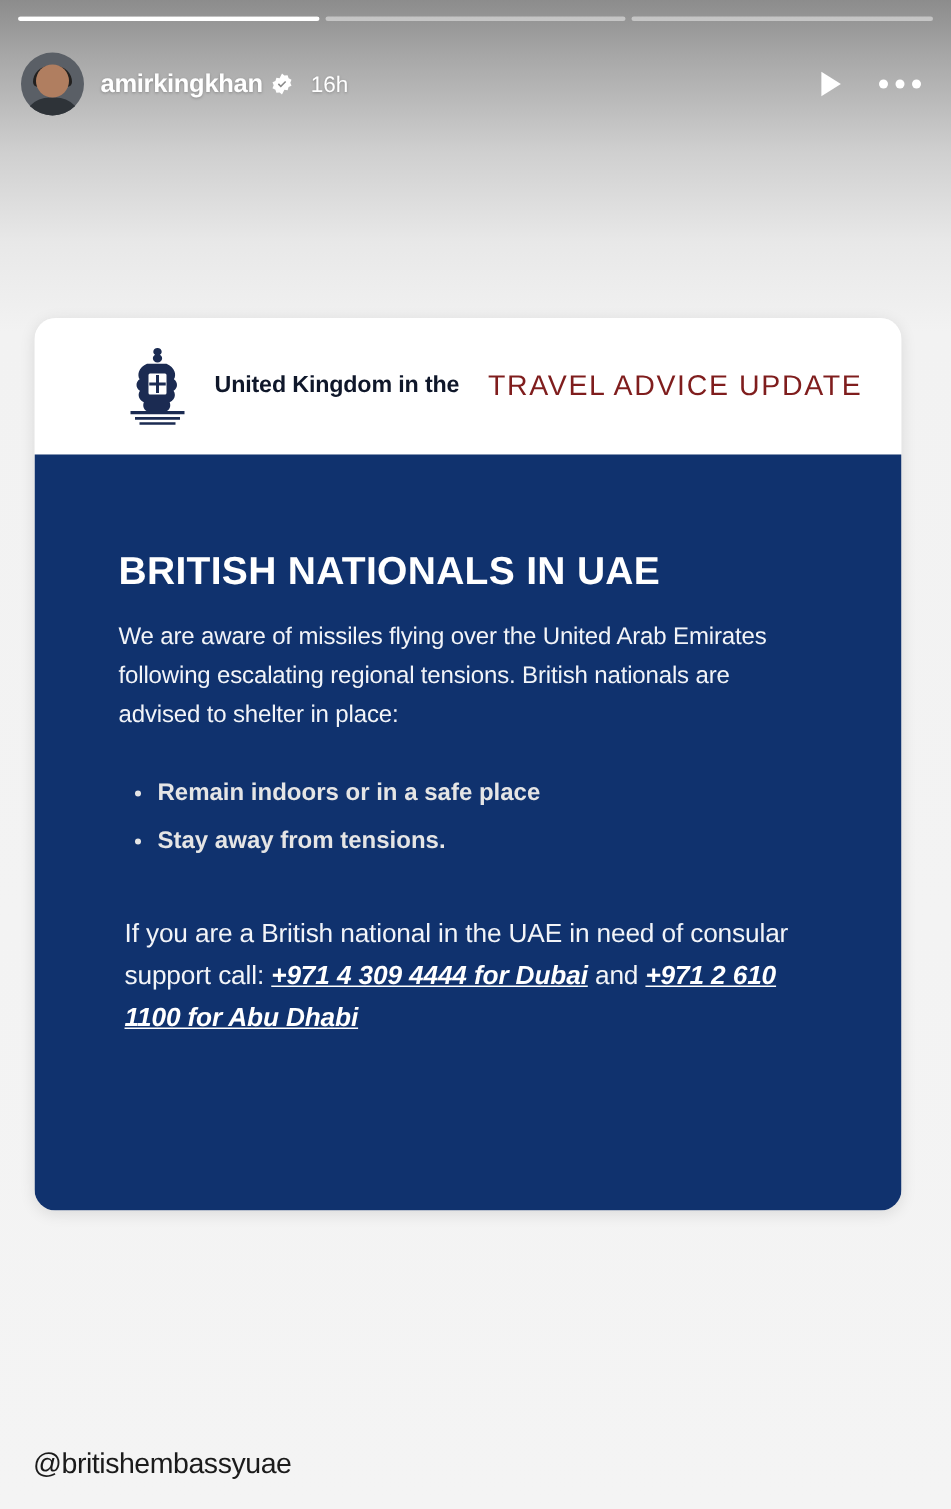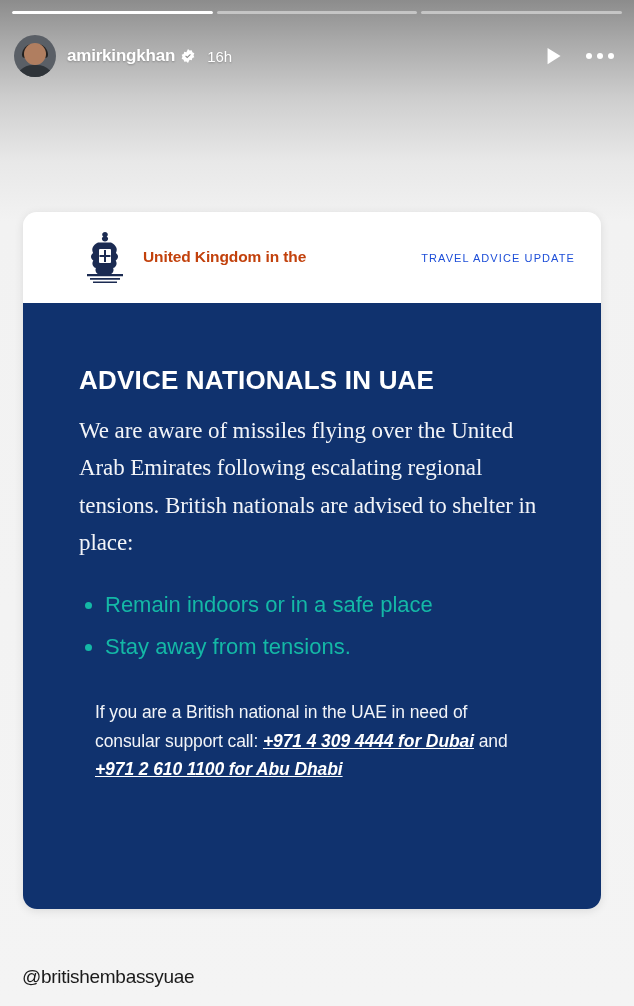--- a/index.html
+++ b/index.html
@@ -160,67 +160,67 @@
     height: 56px;
     flex: 0 0 auto;
     margin-right: 12px;
   }
   .crest-lines {
     display: flex;
     flex-direction: column;
     justify-content: center;
   }
   .crest-line {
-    color: #c2410c;
+    color: #0f172a;
     font-size: 15.5px;
     font-weight: bold;
     line-height: 1.22;
     letter-spacing: -0.1px;
   }
   .head-right {
     margin-left: auto;
-    color: #1d4ed8;
-    font-size: 11px;
+    color: #7f1d1d;
+    font-size: 19px;
     letter-spacing: 1.1px;
   }
   .card-body {
     background: #10326e;
     padding: 62px 56px 110px 56px;
     box-sizing: border-box;
   }
   .card-title {
     color: #ffffff;
     font-size: 26px;
     font-weight: bold;
     letter-spacing: 0.2px;
     margin: 0 0 16px 0;
   }
   .card-para {
     color: #f2f4f8;
-    font-size: 23px;
+    font-size: 16px;
     line-height: 1.62;
     margin: 0 0 26px 0;
     letter-spacing: -0.1px;
-    font-family: Liberation Serif, serif;
   }
   .card-list {
     margin: 0 0 34px 0;
     padding-left: 26px;
-    color: #14b8a6;
-    font-size: 22px;
+    color: #e5e5e5;
+    font-size: 16px;
     line-height: 1.62;
+    font-weight: bold;
   }
   .card-list li {
     margin-bottom: 6px;
   }
   .contact {
     color: #f2f4f8;
     font-size: 17.5px;
     line-height: 1.62;
-    margin: 16px;
+    margin: 4px;
     letter-spacing: -0.1px;
   }
   .phone {
     font-style: italic;
     font-weight: bold;
     text-decoration: underline;
     color: #ffffff;
   }
   
   .caption {
@@ -293,21 +293,21 @@
           </g>
         </svg>
       </span>
       <div class="crest-lines">
         <div class="crest-line">United Kingdom in the</div>
       </div>
       <div class="head-right">TRAVEL ADVICE UPDATE</div>
     </div>
 
     <div class="card-body">
-      <h1 class="card-title">ADVICE NATIONALS IN UAE</h1>
+      <h1 class="card-title">BRITISH NATIONALS IN UAE</h1>
       <p class="card-para">We are aware of missiles flying over the United Arab Emirates following escalating regional tensions. British nationals are advised to shelter in place:</p>
       <ul class="card-list">
         <li>Remain indoors or in a safe place</li>
         <li>Stay away from tensions.</li>
       </ul>
       <p class="contact"><span>If you are a British national in the UAE in need of consular support call: </span><span class="phone">+971 4 309 4444 for Dubai</span><span> and </span><span class="phone">+971 2 610 1100 for Abu Dhabi</span></p>
     </div>
   </div>
 
   <div class="caption">@britishembassyuae</div>

